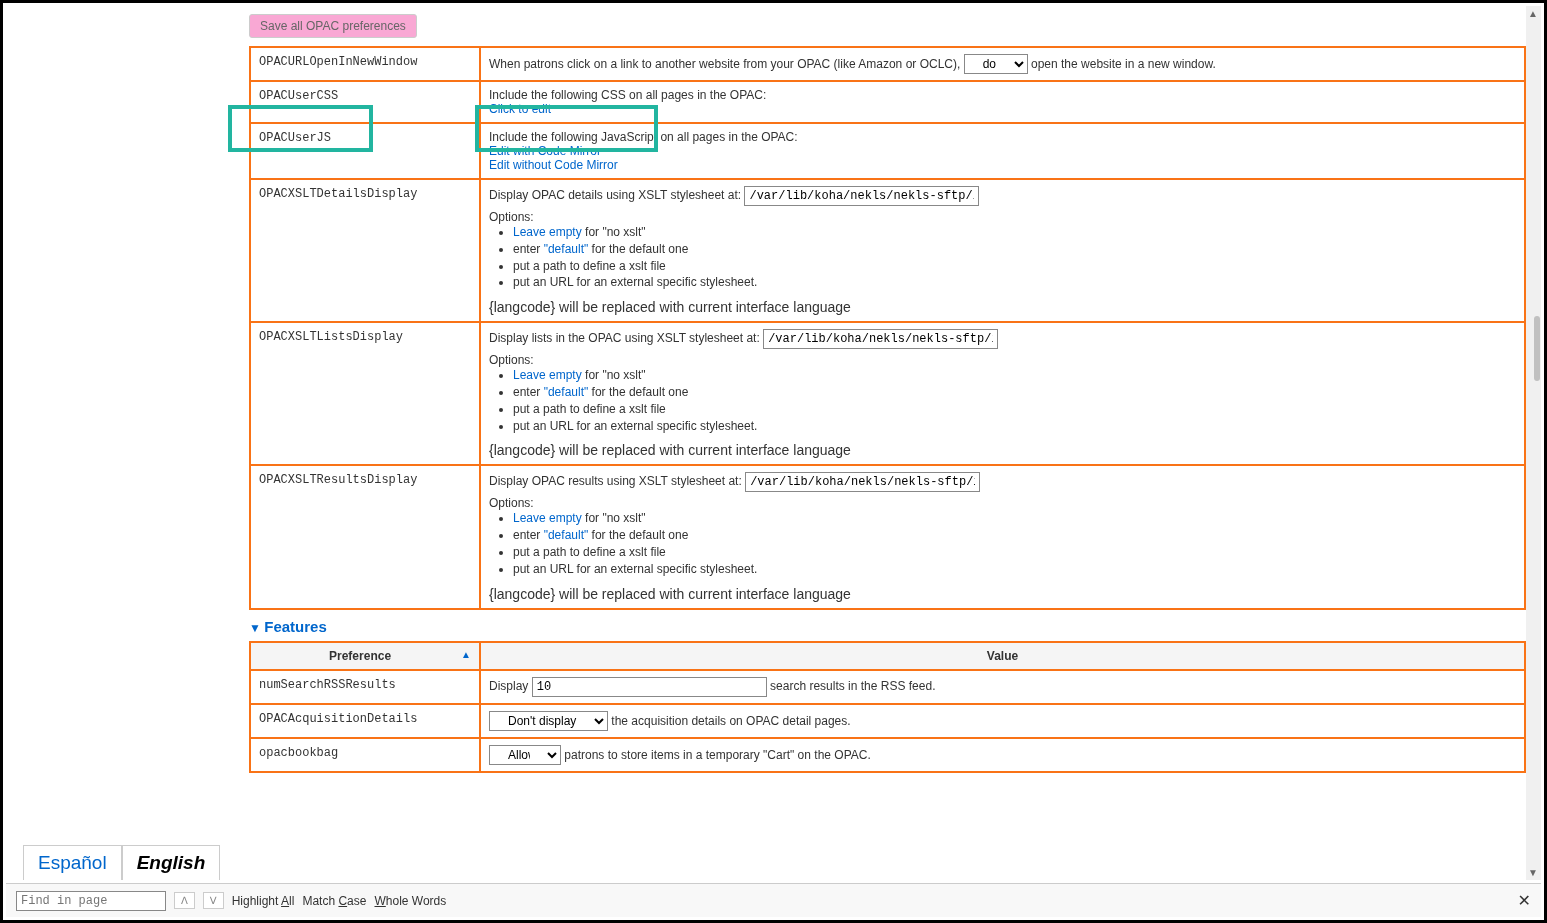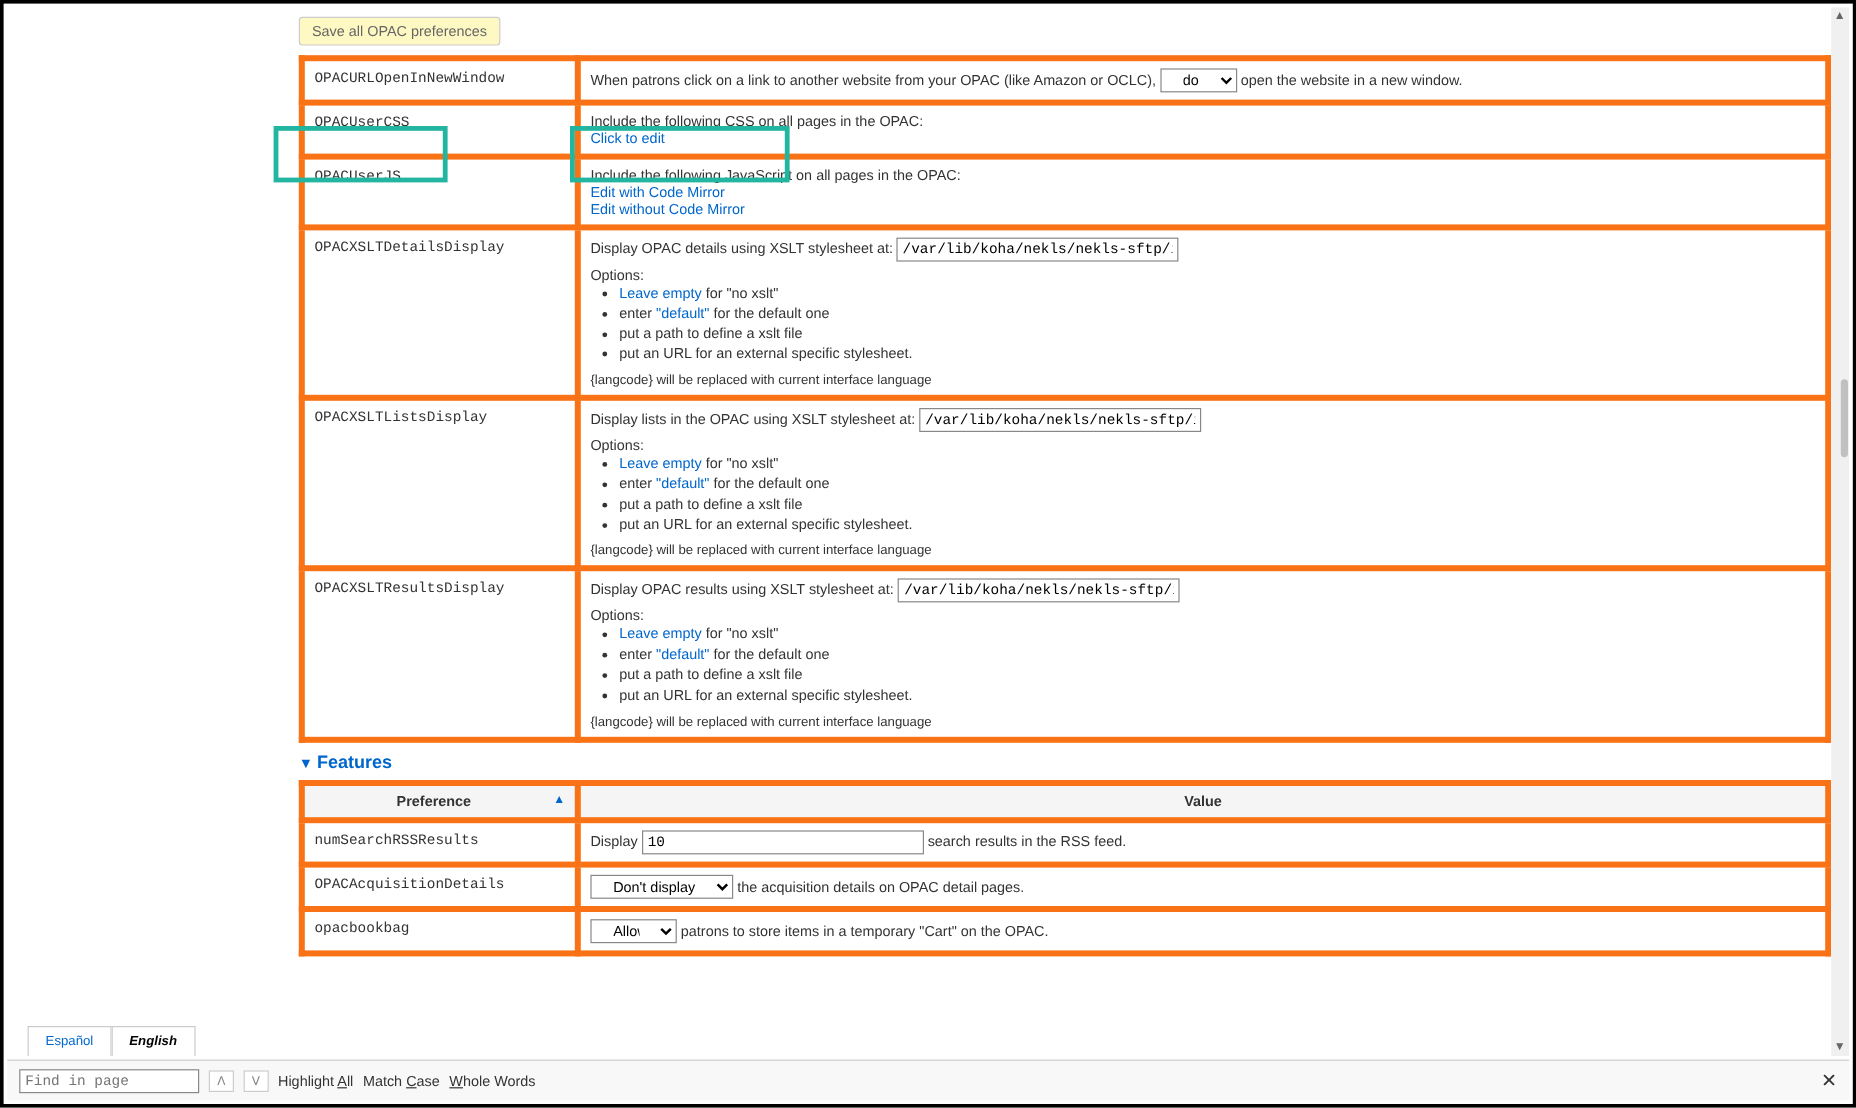--- a/index.html
+++ b/index.html
@@ -4,49 +4,49 @@
 <style>
 * { box-sizing: border-box; margin: 0; padding: 0; }
 body { font-family: Arial, sans-serif; font-size: 12px; color: #333; background: #fff; border: 3px solid #000; height: 923px; position: relative; overflow: hidden; }
 .content-area { position: absolute; top: 3px; left: 3px; right: 3px; bottom: 40px; overflow: hidden; }
 .scroll-area { position: absolute; top: 0; left: 0; right: 15px; bottom: 0; overflow-y: auto; }
 .scrollbar { position: absolute; right: 0; top: 0; width: 15px; height: 100%; background: #f0f0f0; }
 .scrollbar-thumb { position: absolute; right: 1px; top: 310px; width: 6px; height: 65px; background: #c0c0c0; border-radius: 3px; }
 .scroll-arrow-up { position: absolute; top: 2px; right: 3px; font-size: 10px; color: #666; }
 .scroll-arrow-down { position: absolute; bottom: 2px; right: 3px; font-size: 10px; color: #666; }
 .main-content { margin-left: 243px; padding-top: 8px; }
-.save-btn { border: 1px solid #ccc; background: #fef9c3; padding: 4px 10px; border-radius: 3px; font-size: 12px; color: #666; cursor: pointer; margin-bottom: 8px; text-align: center; }
+.save-btn { border: 1px solid #ccc; background: #f9a8d4; padding: 4px 10px; border-radius: 3px; font-size: 12px; color: #666; cursor: pointer; margin-bottom: 8px; text-align: center; }
 table { width: 100%; border-collapse: collapse; }
-th, td { border: 5px solid #f97316; padding: 6px 8px; text-align: left; vertical-align: top; font-size: 12px; margin-top: 16px; }
+th, td { border: 2px solid #f97316; padding: 6px 8px; text-align: left; vertical-align: top; font-size: 12px; margin-top: 16px; }
 th { background: #f5f5f5; font-weight: bold; text-align: center; }
 .pref-col { width: 230px; }
 .pref-name { font-family: "Courier New", monospace; font-size: 12px; }
 .link { color: #0066cc; cursor: pointer; }
 select { font-size: 12px; padding: 1px 14px; border: 1px solid #888; background: #fff; }
 input[type="text"] { font-size: 12px; font-family: "Courier New", monospace; padding: 2px 4px; border: 1px solid #888; }
 ul { list-style: disc; margin-left: 24px; }
 li { font-size: 12px; line-height: 1.4; }
 .section-header { color: #0066cc; font-size: 15px; font-weight: bold; margin: 8px 16px 6px 0; cursor: pointer; }
 .section-header::before { content: "▼ "; color: #0066cc; font-size: 12px; }
 .highlight-box { border: 4px solid #22b5a0; position: absolute; pointer-events: none; z-index: 10; }
 .hl1 { left: 225px; top: 102px; width: 145px; height: 47px; }
 .hl2 { left: 472px; top: 102px; width: 183px; height: 47px; }
 .sort-arrow { float: right; color: #0066cc; font-size: 10px; }
 .lang-tabs { position: absolute; bottom: 40px; left: 20px; display: flex; }
-.lang-tab { padding: 6px 14px; border: 1px solid #ccc; border-bottom: none; background: #fff; font-size: 11px; cursor: pointer; }
+.lang-tab { padding: 6px 14px; border: 1px solid #ccc; border-bottom: none; background: #fff; font-size: 19px; cursor: pointer; }
 .lang-tab.inactive { color: #0066cc; }
 .lang-tab.active { font-weight: bold; color: #000; font-style: italic; }
 .find-bar { position: absolute; bottom: 3px; left: 3px; right: 3px; height: 34px; background: #f8f8f8; border-top: 1px solid #ccc; display: flex; align-items: center; padding: 16px 10px; gap: 8px; }
 .find-input { border: 2px solid #4a90d9; padding: 4px 6px; width: 150px; font-size: 12px; }
 .find-nav { border: 1px solid #ccc; padding: 2px 6px; background: #fff; cursor: pointer; font-size: 10px; color: #888; }
 .find-opt { font-size: 12px; color: #333; cursor: pointer; }
 .find-opt u { text-decoration: underline; }
 .find-close { margin-left: auto; font-size: 16px; cursor: pointer; color: #333; }
 .options-label { font-size: 12px; margin-top: 4px; }
-.langcode-note { font-size: 11px; margin-top: 8px; }
+.langcode-note { font-size: 14px; margin-top: 8px; }
 .val-text { font-size: 12px; }
 </style>
 </head>
 <body>
 
 <div class="content-area">
   <div class="scroll-area">
     <div class="main-content">
       <button class="save-btn">Save all OPAC preferences</button>
 

